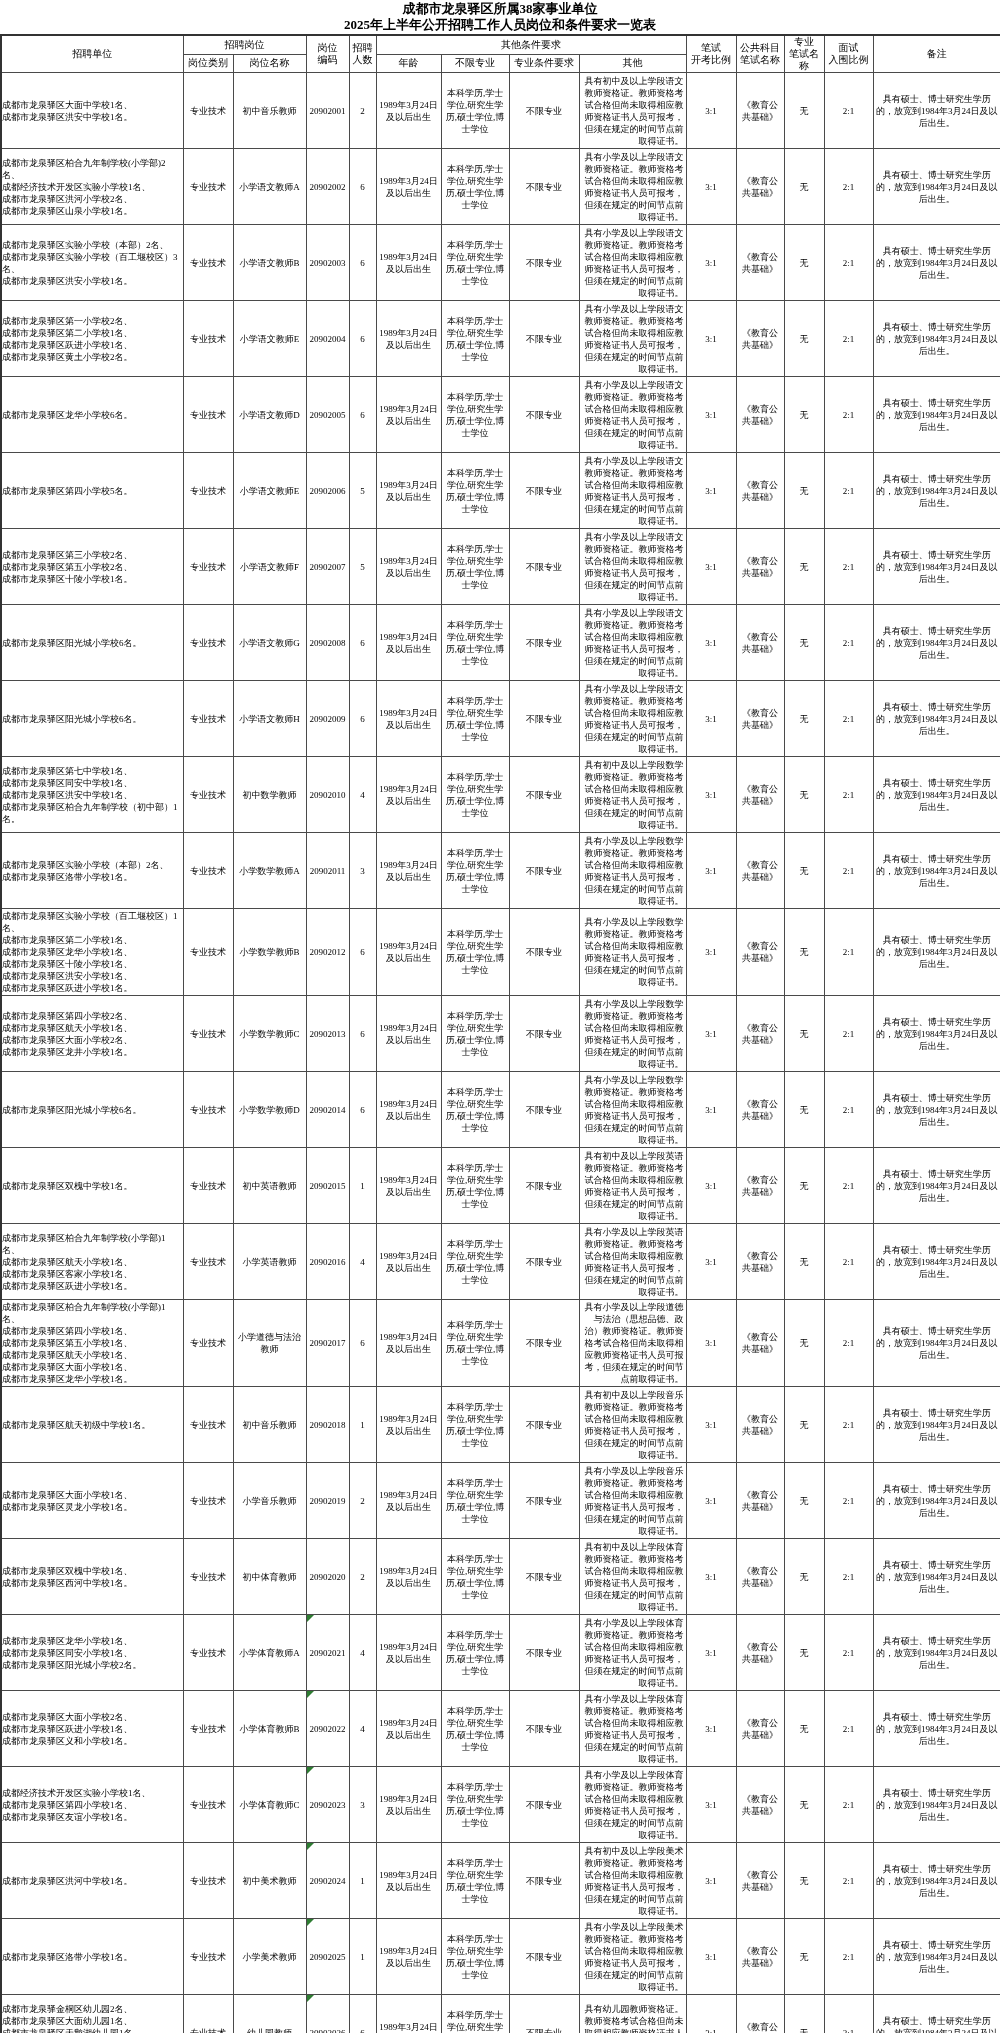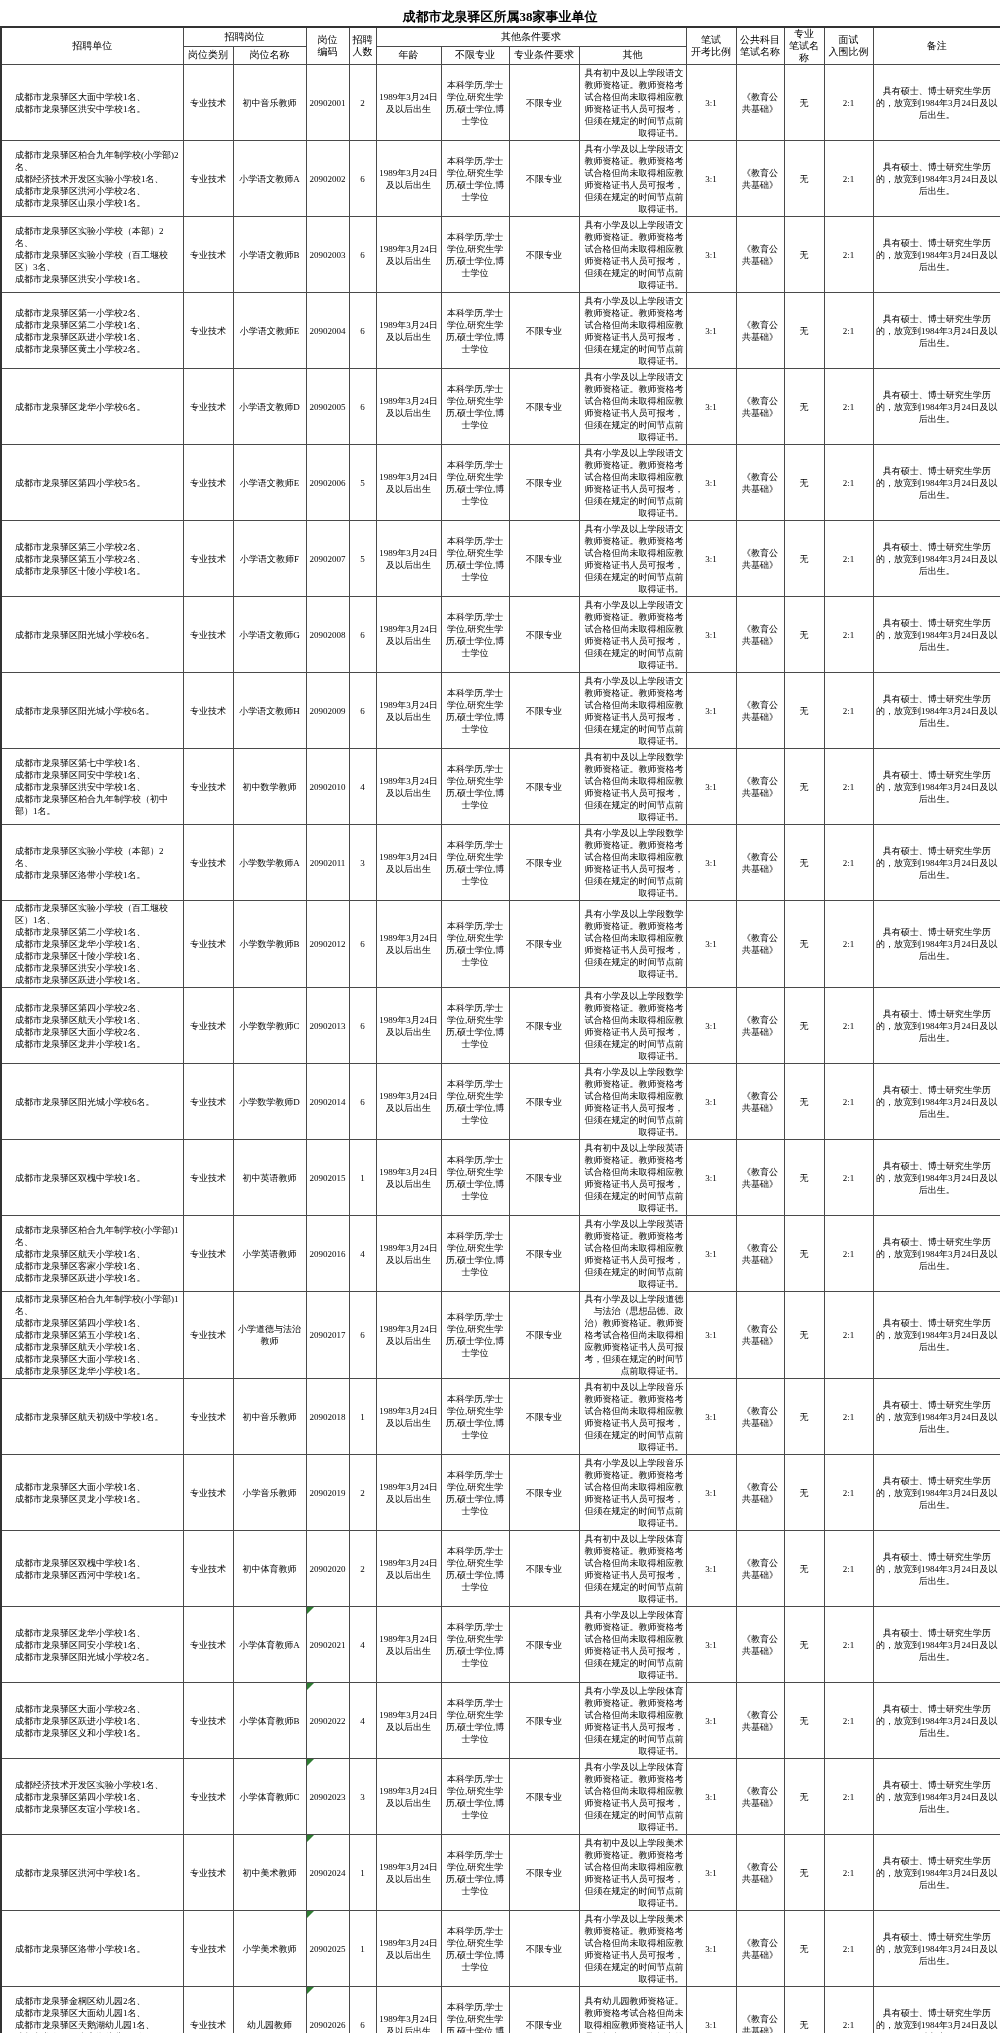--- a/index.html
+++ b/index.html
@@ -7,21 +7,21 @@
     width:1000px;
     font-family:"Liberation Serif","DejaVu Serif",serif;
     color:#000;
     background:#fff;
   }
   .title{
     text-align:center;
     font-weight:bold;
     font-size:13px;
     line-height:14px;
-    padding-top:10px;
+    padding-top:2px;
   }
   table{
     width:1000px;
     border-collapse:collapse;
     table-layout:fixed;
     border:2px solid #333;
     margin-top:2px;
   }
   th,td{
     border:1px solid #4a4a4a;
@@ -38,35 +38,36 @@
     font-size:10px;
     white-space:pre-line;
     padding:0 1px;
     height:17px;
     margin-left:44px;
   }
   tbody td{height:73px;}
   td.unit{
     text-align:left;
     white-space:pre-line;
-    padding-left:13px;
+    padding-left:0;
   }
   td.other{text-align:right;}
   td.code{position:relative;}
   .corner{
     position:absolute;top:0;left:0;width:0;height:0;
     border-top:7px solid #2e7d32;
     border-right:7px solid transparent;
   }
 </style>
 </head>
 <body>
 
 <div class="page">
   <div class="title">成都市龙泉驿区所属38家事业单位</div>
+  <div class="title">2025年上半年公开招聘工作人员岗位和条件要求一览表</div>
 
   <table>
     <colgroup>
       <col style="width:182px">
         <col style="width:50px">
         <col style="width:73px">
         <col style="width:43px">
       <col style="width:27px">
         <col style="width:65px">
         <col style="width:68px">

